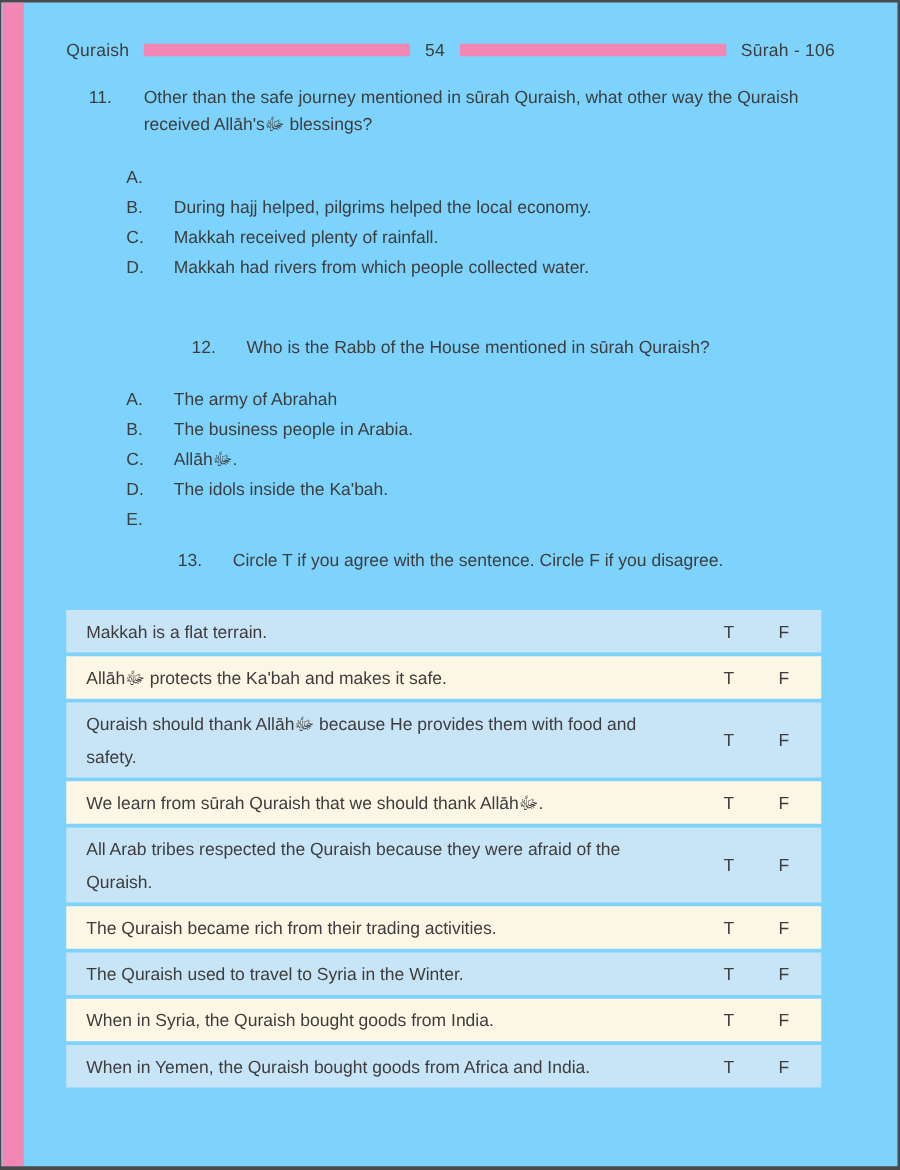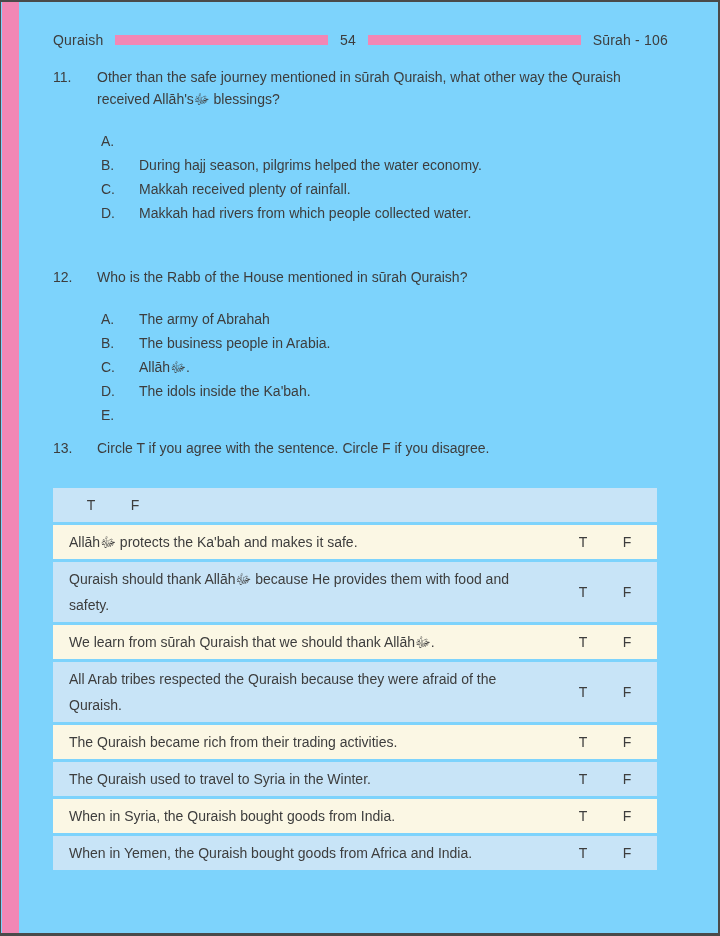--- a/index.html
+++ b/index.html
@@ -47,20 +47,21 @@
     flex: 1;
     height: 10px;
     background: #F287B5;
   }
   
   .question { margin-top: 0; }
   .q-row {
     display: flex;
     align-items: flex-start;
     line-height: 22px;
+    justify-content: center;
   }
   .q-number {
     width: 44px;
     flex: 0 0 44px;
   }
   .q-text {
     max-width: 535px;
   }
   .options {
     margin-top: 19px;
@@ -125,21 +126,21 @@
       <div class="q-row">
         <span class="q-number">11.</span>
         <span class="q-text">Other than the safe journey mentioned in sūrah Quraish, what other way the Quraish received Allāh'sﷻ blessings?</span>
       </div>
       <div class="options">
         <div class="option-row">
           <span class="option-letter">A.</span>
         </div>
         <div class="option-row">
           <span class="option-letter">B.</span>
-          <span>During hajj season, pilgrims helped the water economy.</span>
+          <span>During hajj helped, pilgrims helped the local economy.</span>
         </div>
         <div class="option-row">
           <span class="option-letter">C.</span>
           <span>Makkah received plenty of rainfall.</span>
         </div>
         <div class="option-row">
           <span class="option-letter">D.</span>
           <span>Makkah had rivers from which people collected water.</span>
         </div>
       </div>
@@ -176,20 +177,21 @@
 
     <div class="question q13">
       <div class="q-row">
         <span class="q-number">13.</span>
         <span class="q-text">Circle T if you agree with the sentence. Circle F if you disagree.</span>
       </div>
     </div>
 
     <div class="tf-table">
       <div class="tf-row blue">
+        <span class="tf-statement">Makkah is a flat terrain.</span>
         <span class="tf-cell">T</span>
         <span class="tf-cell">F</span>
       </div>
       <div class="tf-row cream">
         <span class="tf-statement">Allāhﷻ protects the Ka'bah and makes it safe.</span>
         <span class="tf-cell">T</span>
         <span class="tf-cell">F</span>
       </div>
       <div class="tf-row blue">
         <span class="tf-statement">Quraish should thank Allāhﷻ because He provides them with food and safety.</span>

